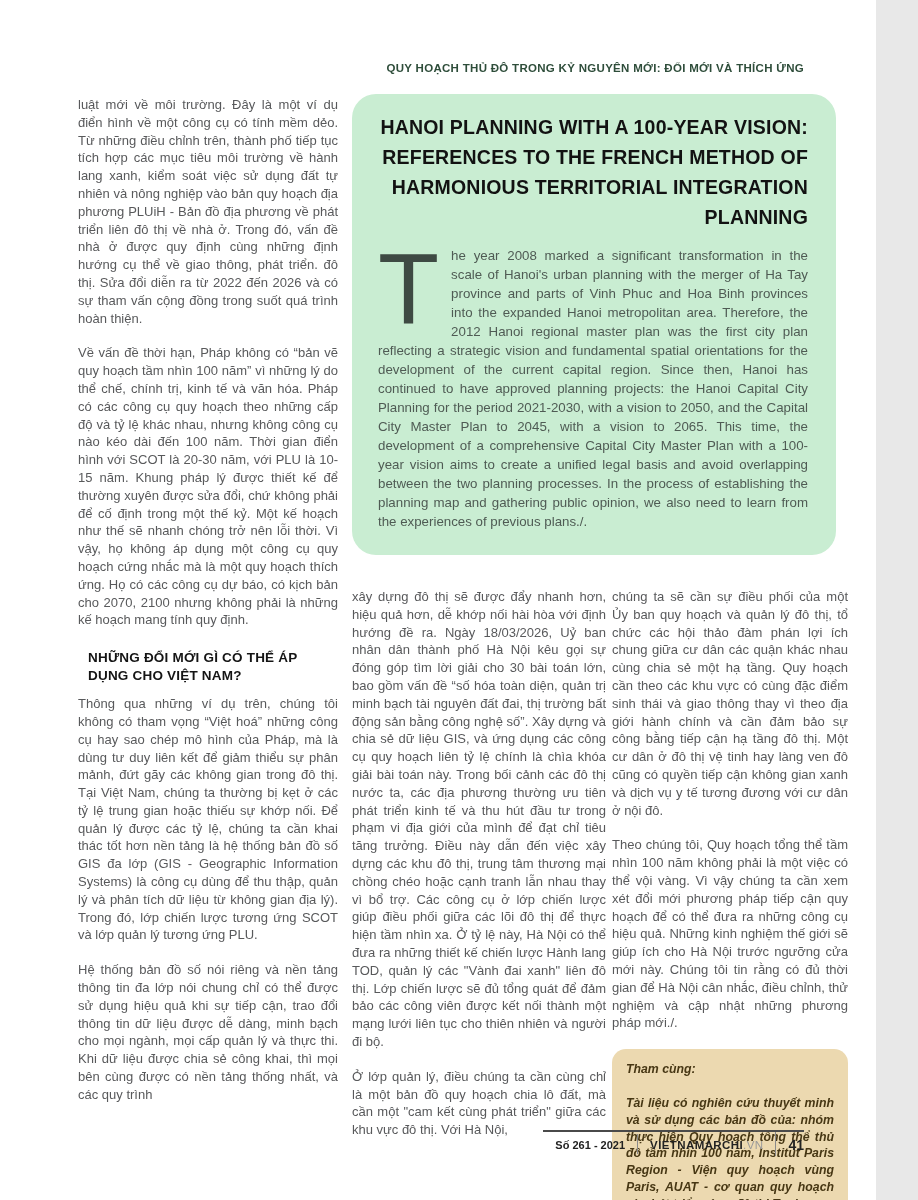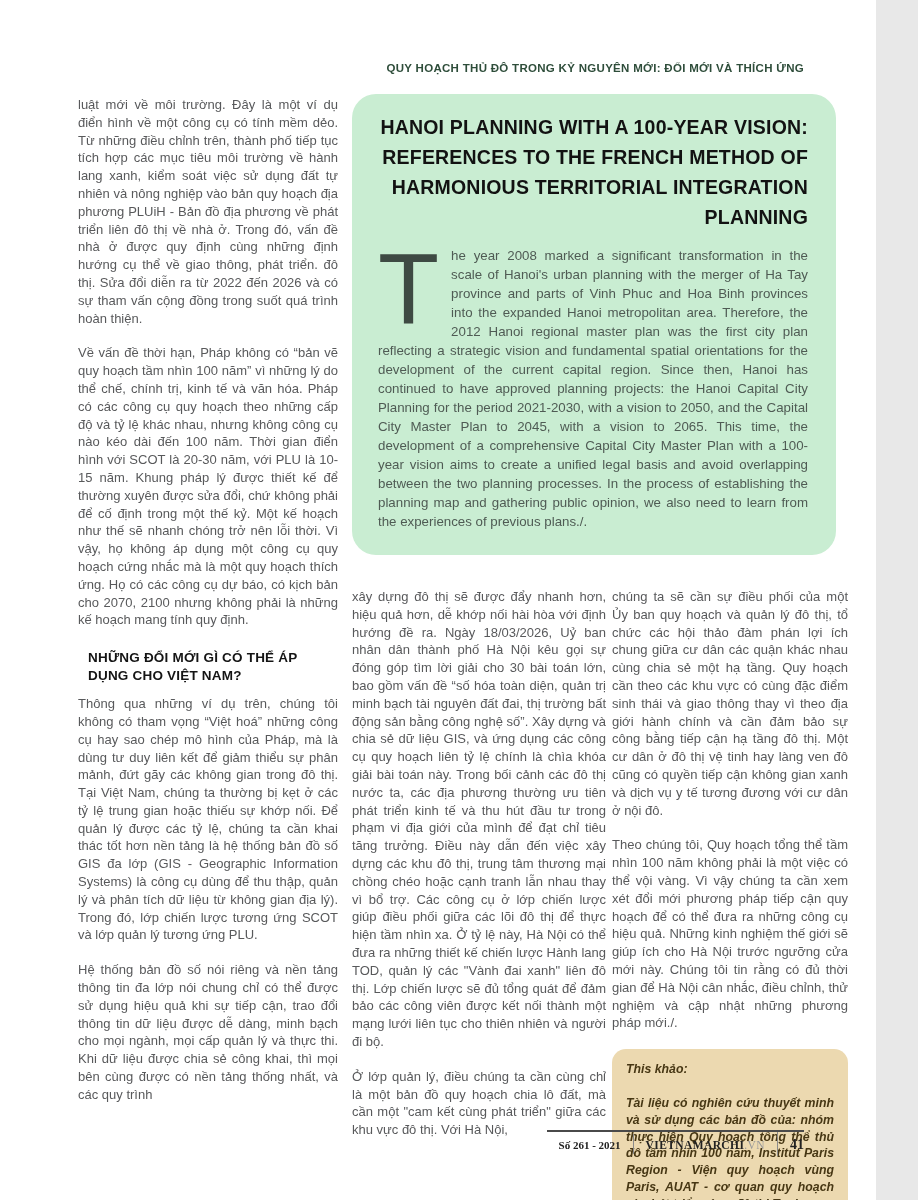--- a/index.html
+++ b/index.html
@@ -58,21 +58,21 @@
   }
   .ref-label{margin:0 0 2px 0;}
   .ref-text{margin:0;}
   
   .footer{
     position:absolute;top:1130px;right:72px;
     display:flex;align-items:center;
     border-top:2px solid #4a4a4a;
     color:#222;
   }
-  .f-cell{padding:5px 12px 3px 12px;font-family:Liberation Serif, serif;}
+  .f-cell{padding:5px 12px 3px 12px;}
   .f-issue{font-size:11px;font-weight:bold;}
   .f-brand{font-size:11.5px;font-weight:bold;letter-spacing:.4px;border-left:1px solid #8a8a8a;}
   .f-vn{color:#9a9a9a;font-weight:normal;}
   .f-page{font-size:14px;font-weight:bold;border-left:1px solid #8a8a8a;padding-right:0;}
 </style>
 </head>
 <body>
 
 <div class="page">
 
@@ -95,21 +95,21 @@
 
   <div class="col col-mid">
     <p>xây dựng đô thị sẽ được đẩy nhanh hơn, hiệu quả hơn, dễ khớp nối hài hòa với định hướng đề ra. Ngày 18/03/2026, Uỷ ban nhân dân thành phố Hà Nội kêu gọi sự đóng góp tìm lời giải cho 30 bài toán lớn, bao gồm vấn đề “số hóa toàn diện, quản trị minh bạch tài nguyên đất đai, thị trường bất động sản bằng công nghệ số”. Xây dựng và chia sẻ dữ liệu GIS, và ứng dụng các công cụ quy hoạch liên tỷ lệ chính là chìa khóa giải bài toán này. Trong bối cảnh các đô thị nước ta, các địa phương thường ưu tiên phát triển kinh tế và thu hút đầu tư trong phạm vi địa giới của mình để đạt chỉ tiêu tăng trưởng. Điều này dẫn đến việc xây dựng các khu đô thị, trung tâm thương mại chồng chéo hoặc cạnh tranh lẫn nhau thay vì bổ trợ. Các công cụ ở lớp chiến lược giúp điều phối giữa các lõi đô thị để thực hiện tầm nhìn xa. Ở tỷ lệ này, Hà Nội có thể đưa ra những thiết kế chiến lược Hành lang TOD, quản lý các "Vành đai xanh" liên đô thị. Lớp chiến lược sẽ đủ tổng quát để đảm bảo các công viên được kết nối thành một mạng lưới liên tục cho thiên nhiên và người đi bộ.</p>
     <p>Ở lớp quản lý, điều chúng ta cần cùng chỉ là một bản đồ quy hoạch chia lô đất, mà cần một "cam kết cùng phát triển" giữa các khu vực đô thị. Với Hà Nội,</p>
   </div>
 
   <div class="col col-right">
     <p>chúng ta sẽ cần sự điều phối của một Ủy ban quy hoạch và quản lý đô thị, tổ chức các hội thảo đàm phán lợi ích chung giữa cư dân các quận khác nhau cùng chia sẻ một hạ tầng. Quy hoạch cần theo các khu vực có cùng đặc điểm sinh thái và giao thông thay vì theo địa giới hành chính và cần đảm bảo sự công bằng tiếp cận hạ tầng đô thị. Một cư dân ở đô thị vệ tinh hay làng ven đô cũng có quyền tiếp cận không gian xanh và dịch vụ y tế tương đương với cư dân ở nội đô.</p>
     <p>Theo chúng tôi, Quy hoạch tổng thể tầm nhìn 100 năm không phải là một việc có thể vội vàng. Vì vậy chúng ta cần xem xét đổi mới phương pháp tiếp cận quy hoạch để có thể đưa ra những công cụ hiệu quả. Những kinh nghiệm thế giới sẽ giúp ích cho Hà Nội trước ngưỡng cửa mới này. Chúng tôi tin rằng có đủ thời gian để Hà Nội cân nhắc, điều chỉnh, thử nghiệm và cập nhật những phương pháp mới./.</p>
     <div class="ref-box">
-      <p class="ref-label">This khảo:</p>
+      <p class="ref-label">Tham cùng:</p>
       <p class="ref-text">Tài liệu có nghiên cứu thuyết minh và sử dụng các bản đồ của: nhóm thực hiện Quy hoạch tổng thể thủ đô tầm nhìn 100 năm, Institut Paris Region - Viện quy hoạch vùng Paris, AUAT - cơ quan quy hoạch và phát triển vùng đô thị Toulouse.</p>
     </div>
   </div>
 
   <div class="footer">
     <span class="f-cell f-issue">Số 261 - 2021</span>
     <span class="f-cell f-brand"><b>VIETNAMARCHI</b><span class="f-vn">.VN</span></span>
     <span class="f-cell f-page">41</span>
   </div>
 

